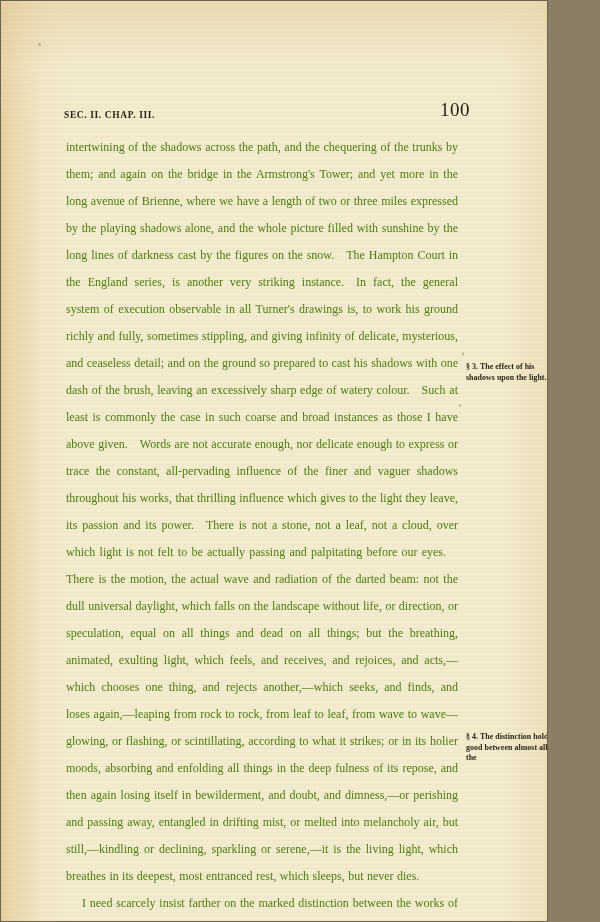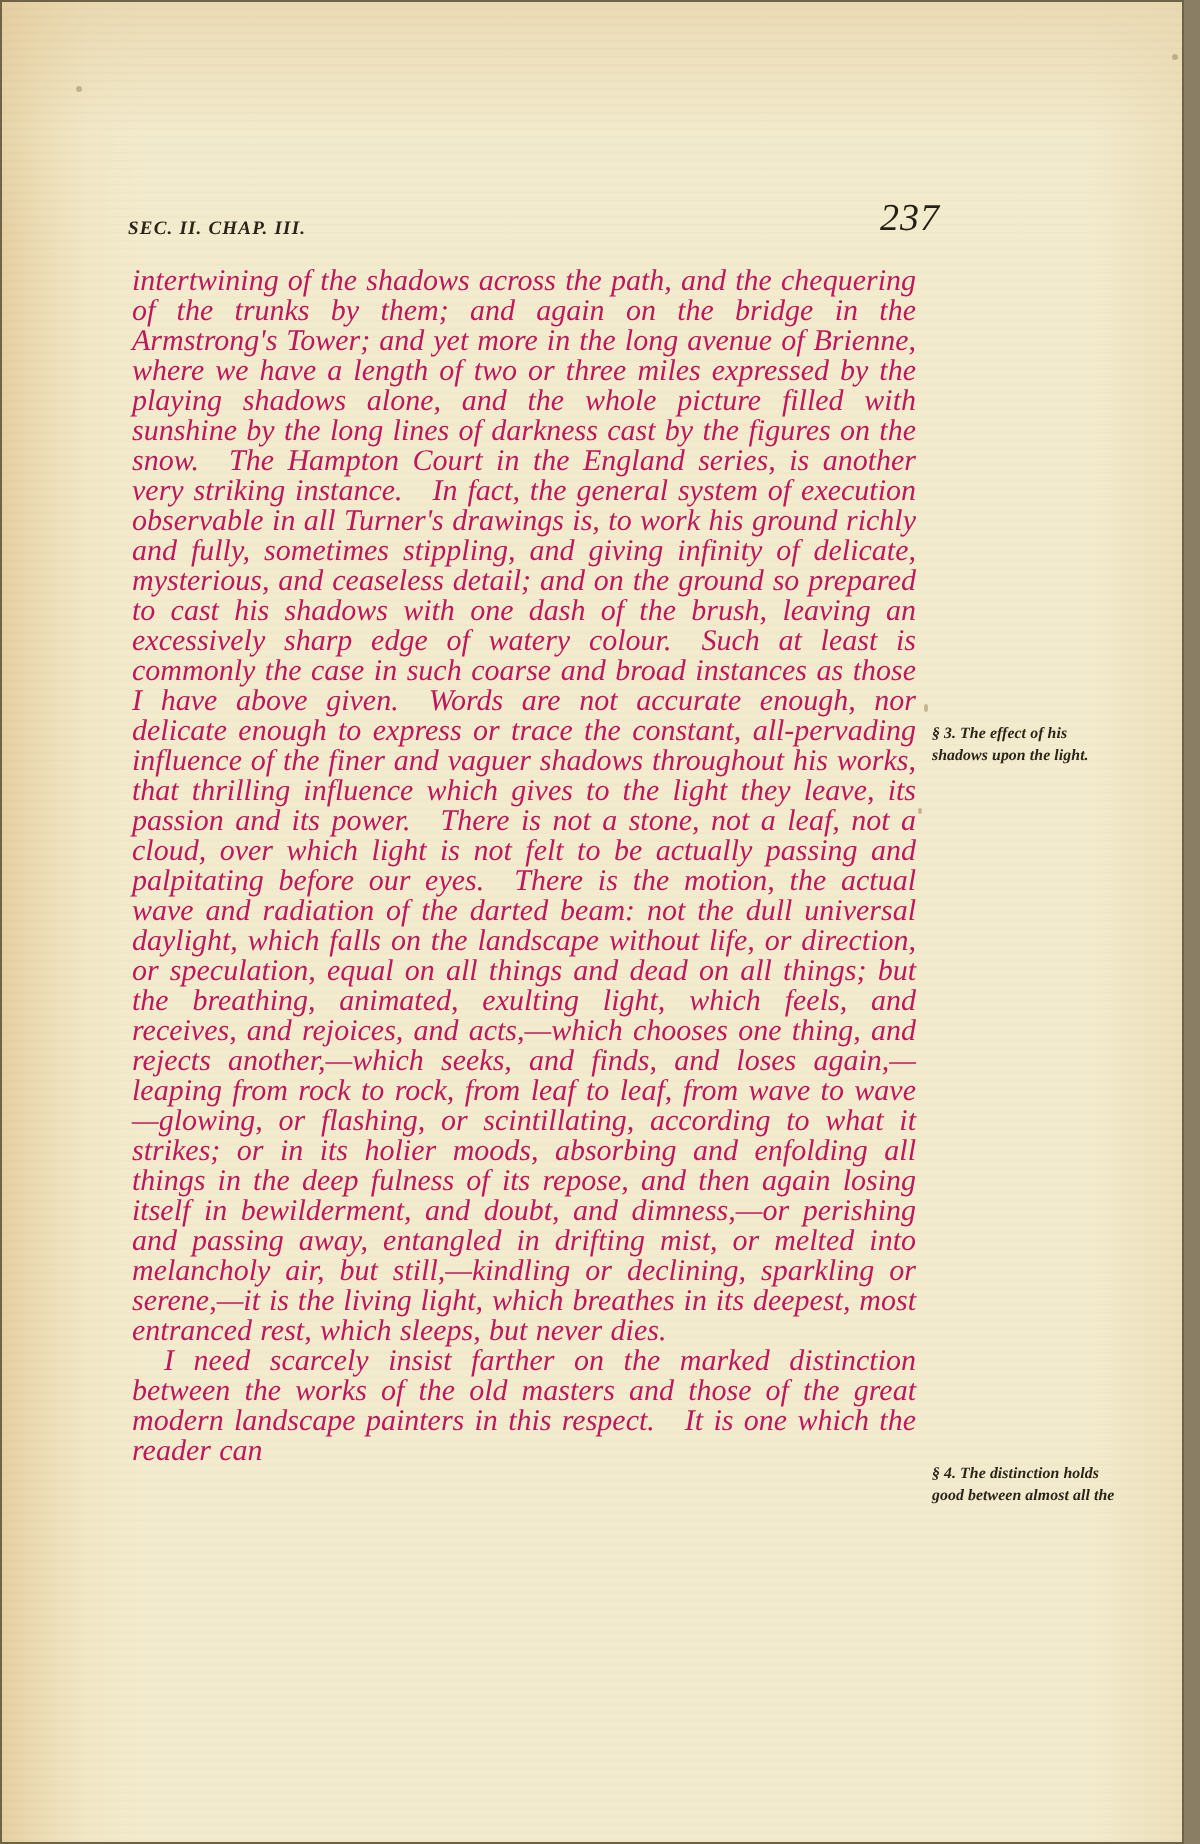--- a/index.html
+++ b/index.html
@@ -2,26 +2,25 @@
 <html><head>
 <meta charset="utf-8">
 <style>
   html, body {
     margin: 0;
     padding: 0;
     background: #8a7f64;
   }
   #page {
     position: relative;
-    width: 592px;
+    width: 548px;
     height: 922px;
     overflow: hidden;
     background: #f3ebcd;
     box-sizing: border-box;
-    font-style: italic;
   }
   
   #scan-border {
     position: absolute;
     inset: 0;
     border: 1px solid #6e6349;
     box-sizing: border-box;
     pointer-events: none;
     z-index: 6;
   }
@@ -116,23 +115,23 @@
   
   #body-col {
     position: absolute;
     left: 66px;
     top: 134px;
     width: 392px;
   }
   p.para {
     margin: 0;
     font-family: "Liberation Serif", serif;
-    font-size: 15px;
-    line-height: 15px;
-    color: #be185d;
+    font-size: 12px;
+    line-height: 27px;
+    color: #4d7c0f;
     text-align: justify;
     text-align-last: left;
     word-spacing: .4px;
     hyphens: manual;
   }
   p.para + p.para {
     text-indent: 16px;
     margin-top: 0;
   }
 
@@ -173,21 +172,21 @@
 
   <div class="speck" style="left:38px;top:43px;width:3px;height:3px;"></div>
   <div class="speck" style="left:586px;top:27px;width:3px;height:3px;"></div>
   <div class="speck" style="left:462px;top:352px;width:2px;height:4px;"></div>
   <div class="speck" style="left:459px;top:404px;width:2px;height:3px;"></div>
 
   <div id="content">
 
     <div id="running-head">
       <span class="head-sec">Sec. II. Chap. III.</span>
-      <span class="head-folio">237</span>
+      <span class="head-folio">100</span>
     </div>
 
     <div id="body-col">
       <p class="para">intertwining of the shadows across the path, and the chequering of the trunks by them; and again on the bridge in the Armstrong's Tower; and yet more in the long avenue of Brienne, where we have a length of two or three miles expressed by the playing shadows alone, and the whole picture filled with sunshine by the long lines of darkness cast by the figures on the snow. The Hampton Court in the England series, is another very striking instance. In fact, the general system of execution observable in all Turner's drawings is, to work his ground richly and fully, sometimes stippling, and giving infinity of delicate, mysterious, and ceaseless detail; and on the ground so prepared to cast his shadows with one dash of the brush, leaving an excessively sharp edge of watery colour. Such at least is commonly the case in such coarse and broad instances as those I have above given. Words are not accurate enough, nor delicate enough to express or trace the constant, all-pervading influence of the finer and vaguer shadows throughout his works, that thrilling influence which gives to the light they leave, its passion and its power. There is not a stone, not a leaf, not a cloud, over which light is not felt to be actually passing and palpitating before our eyes. There is the motion, the actual wave and radiation of the darted beam: not the dull universal daylight, which falls on the landscape without life, or direction, or speculation, equal on all things and dead on all things; but the breathing, animated, exulting light, which feels, and receives, and rejoices, and acts,—which chooses one thing, and rejects another,—which seeks, and finds, and loses again,—leaping from rock to rock, from leaf to leaf, from wave to wave—glowing, or flashing, or scintillating, according to what it strikes; or in its holier moods, absorbing and enfolding all things in the deep fulness of its repose, and then again losing itself in bewilderment, and doubt, and dimness,—or perishing and passing away, entangled in drifting mist, or melted into melancholy air, but still,—kindling or declining, sparkling or serene,—it is the living light, which breathes in its deepest, most entranced rest, which sleeps, but never dies.</p>
       <p class="para">I need scarcely insist farther on the marked distinction between the works of the old masters and those of the great modern landscape painters in this respect. It is one which the reader can</p>
     </div>
 
     <div class="sidenote" id="sidenote-6">§ 3. The effect of his shadows upon the light.</div>
 
     <div class="sidenote" id="sidenote-7">§ 4. The distinction holds good between almost all the</div>

